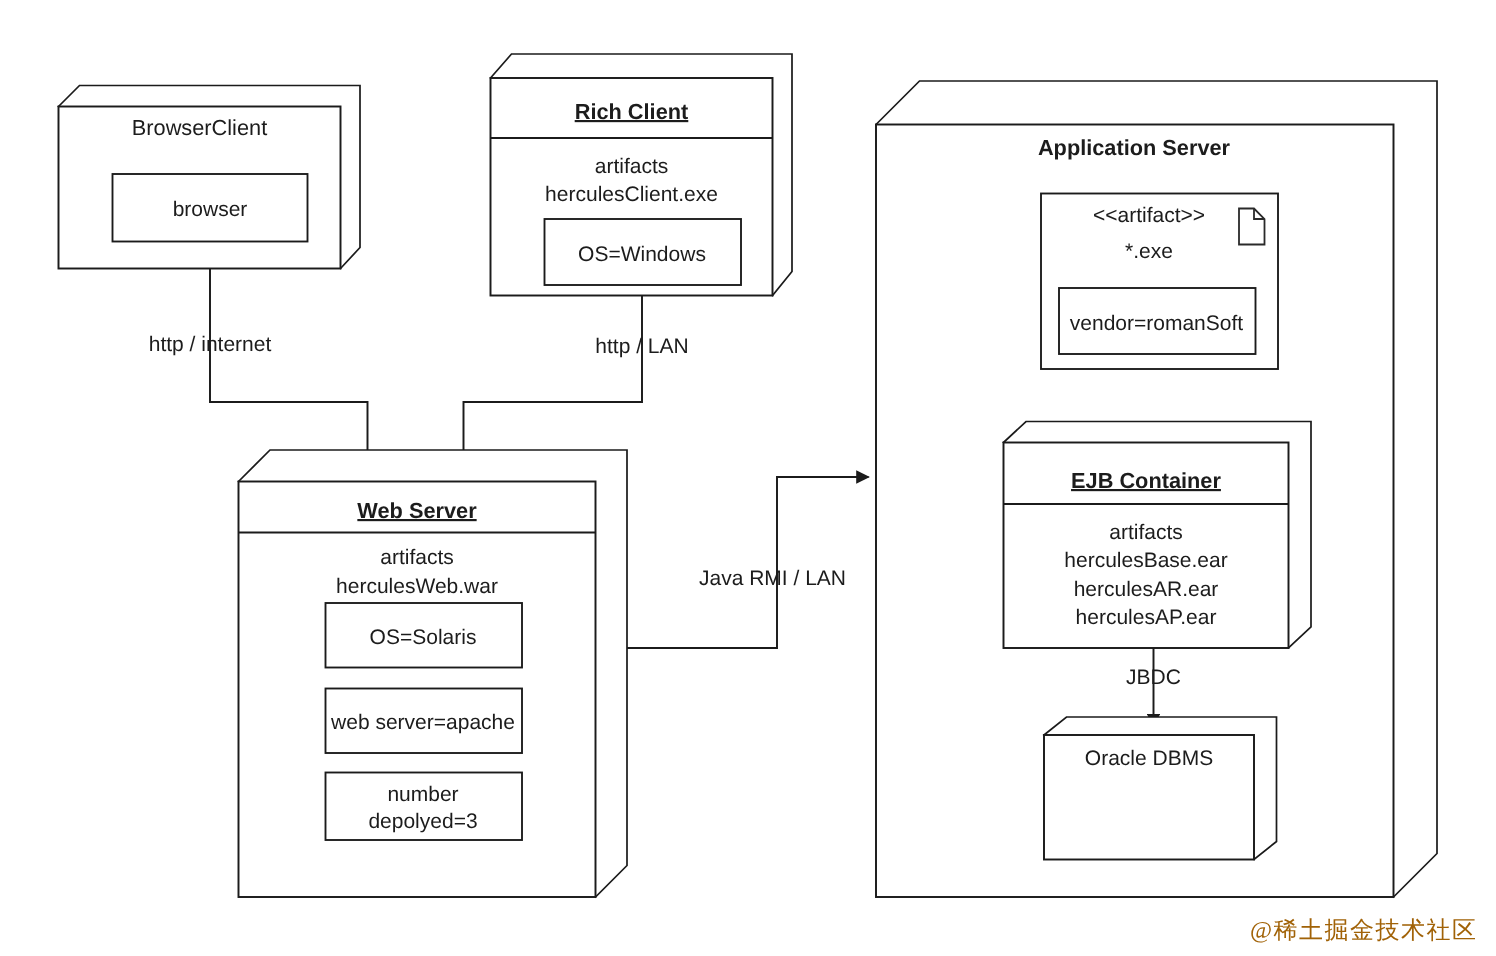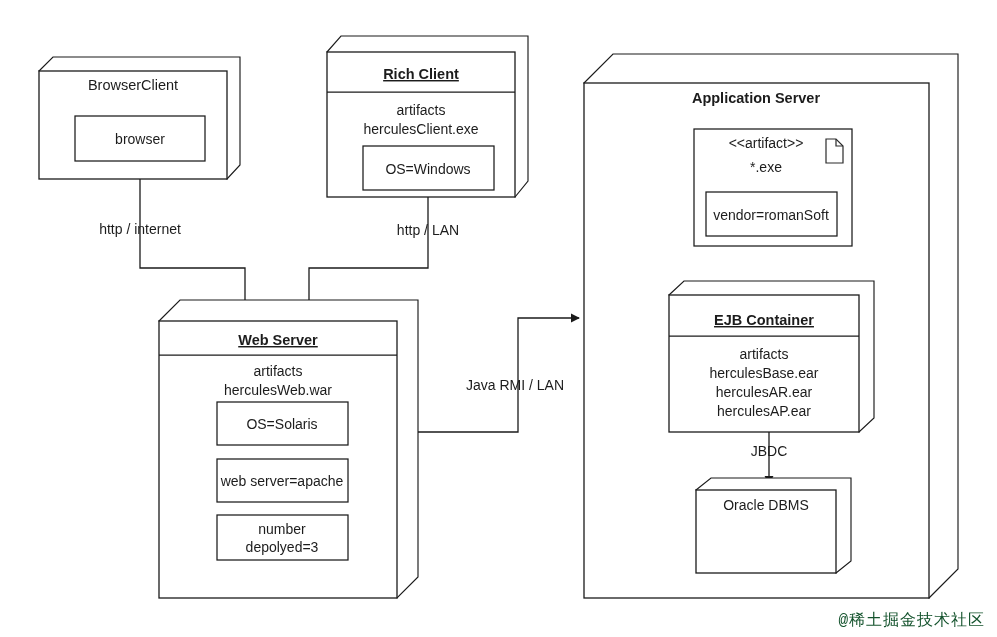--- a/index.html
+++ b/index.html
@@ -82,23 +82,23 @@
   }
   .t-link {
     font-size: 14px;
     text-anchor: middle;
   }
   .watermark {
     position: absolute;
     right: 12px;
     bottom: 6px;
     font-size: 16px;
-    color: #14532d;
+    color: #a16207;
     letter-spacing: 1px;
-    font-family: Liberation Mono, monospace;
+    font-family: Liberation Serif, serif;
     user-select: none;
   }
 </style>
 </head>
 <body>
 
 <div id="canvas">
 
   <svg class="diagram" viewBox="0 0 997 637">
     <defs>

